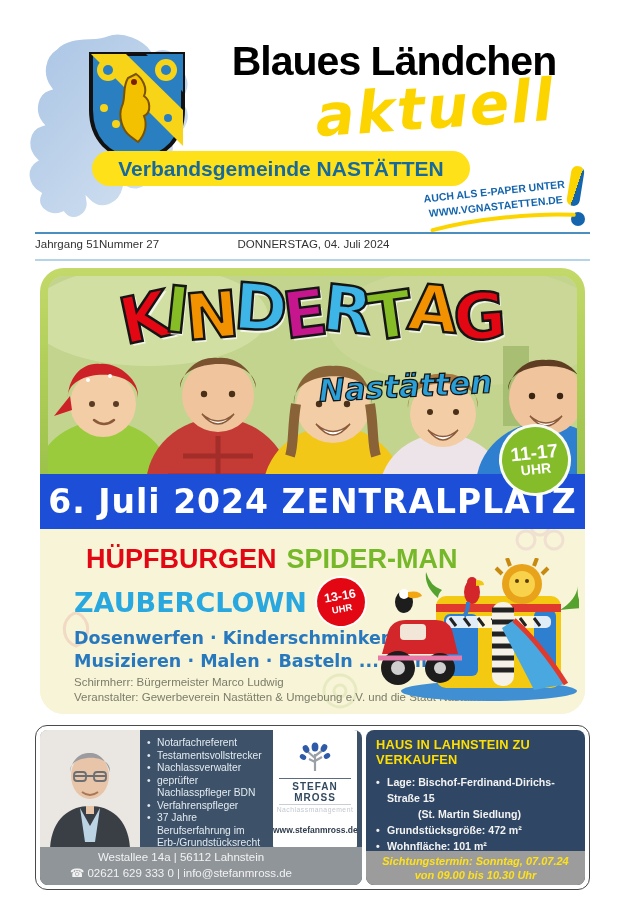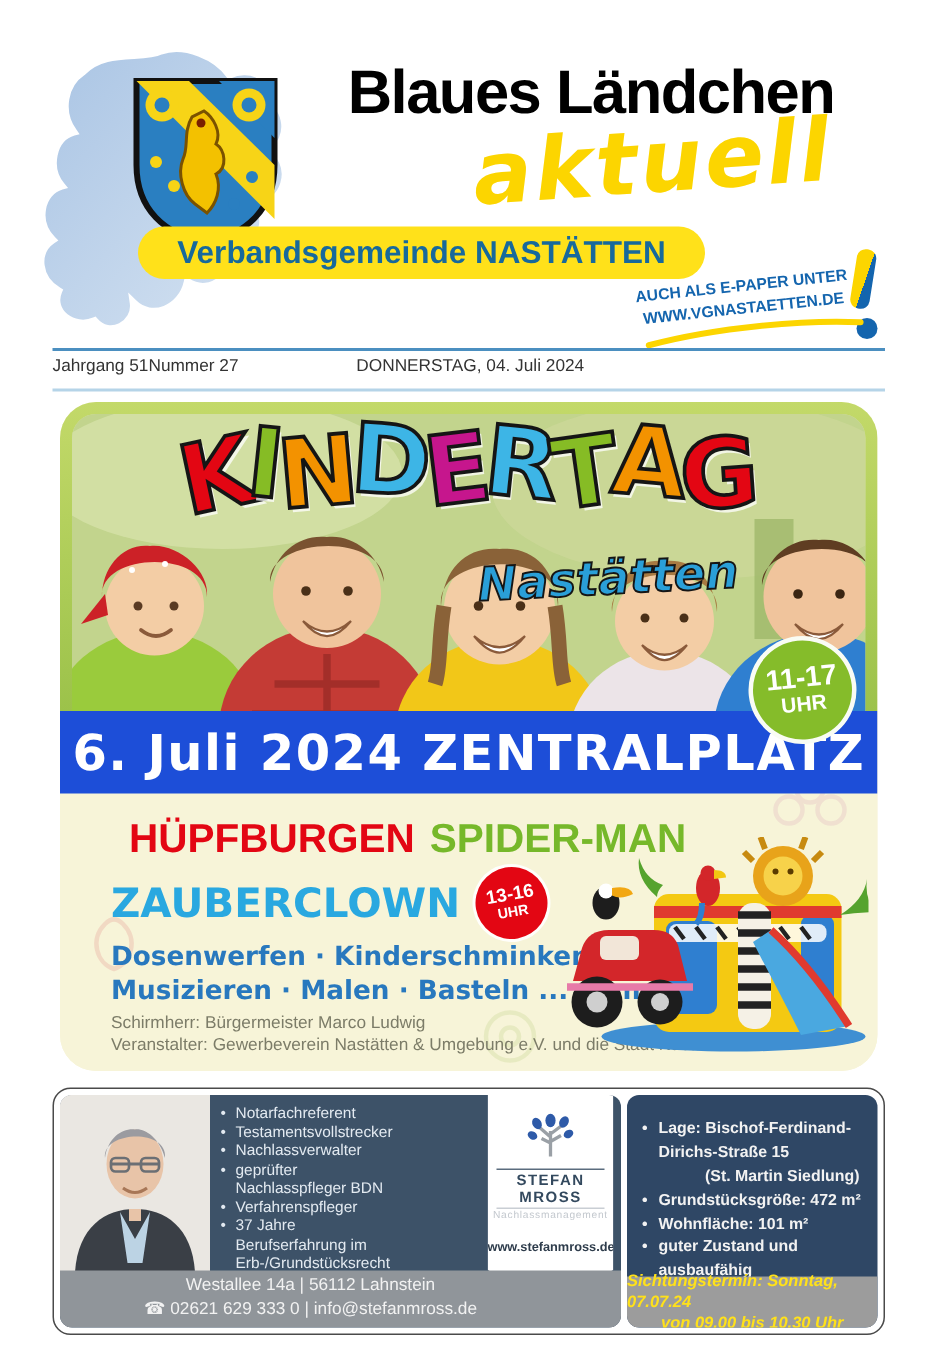--- a/index.html
+++ b/index.html
@@ -74,21 +74,21 @@
   .act{font-size:17.5px;font-weight:800;color:#2878be;font-family:"DejaVu Sans",sans-serif;}
   .patron{position:absolute;left:34px;top:408px;font-size:11.5px;color:#7c7c68;}
   .organizer{position:absolute;left:34px;top:423px;font-size:11.5px;color:#7c7c68;}
   .castle{position:absolute;right:6px;top:290px;width:205px;height:145px;z-index:2;}
   .doodles{position:absolute;inset:0;opacity:.14;z-index:0;}
 
   
   .ads{position:absolute;left:35px;top:725px;width:555px;height:165px;box-sizing:border-box;
       border:1.5px solid #4a4a4a;border-radius:12px;background:#fff;padding:4px;
       display:flex;gap:4px;}
-  .ad-left{position:relative;width:374px;background:#3d5268;border-radius:8px;overflow:hidden;}
+  .ad-left{position:relative;width:322px;background:#3d5268;border-radius:8px;overflow:hidden;}
   .man-photo{position:absolute;left:0;top:0;width:100px;height:118px;background:#eceae6;}
   .mross-bullets{position:absolute;left:107px;top:7px;width:125px;}
   .mb{font-size:10.3px;color:#e3eaf1;line-height:1.22;padding-left:10px;position:relative;}
   .mb::before{content:"•";position:absolute;left:0;}
   .mb.cont::before{content:"";}
   .pennant{position:absolute;right:5px;top:0;width:84px;height:142px;background:#fff;
       clip-path:polygon(0 0,100% 0,100% 82%,50% 100%,0 82%);text-align:center;}
   .tree-svg{width:34px;height:30px;margin-top:12px;}
   .mross-name{font-size:10px;font-weight:800;color:#33495e;letter-spacing:1px;
       border-top:1px solid #5a6c7e;border-bottom:1px solid #c9ced4;margin:2px 6px 0 6px;
@@ -357,20 +357,21 @@
         <div class="mross-sub">Nachlassmanagement</div>
         <div class="mross-web">www.stefanmross.de</div>
       </div>
       <div class="mross-footer">
         <span>Westallee 14a | 56112 Lahnstein</span>
         <span>☎ 02621 629 333 0 | info@stefanmross.de</span>
       </div>
     </div>
 
     <div class="ad-right">
+      <div class="house-title">HAUS IN LAHNSTEIN ZU VERKAUFEN</div>
       <div class="house-bullets">
           <div class="hb">Lage: Bischof-Ferdinand-Dirichs-Straße 15</div>
           <div class="hb cont">(St. Martin Siedlung)</div>
           <div class="hb">Grundstücksgröße: 472 m²</div>
           <div class="hb">Wohnfläche: 101 m²</div>
           <div class="hb">guter Zustand und ausbaufähig</div>
           <div class="hb">Kaufpreis: 289.000,00 EUR</div>
         </div>
       <div class="house-footer">
         <span>Sichtungstermin: Sonntag, 07.07.24</span>

